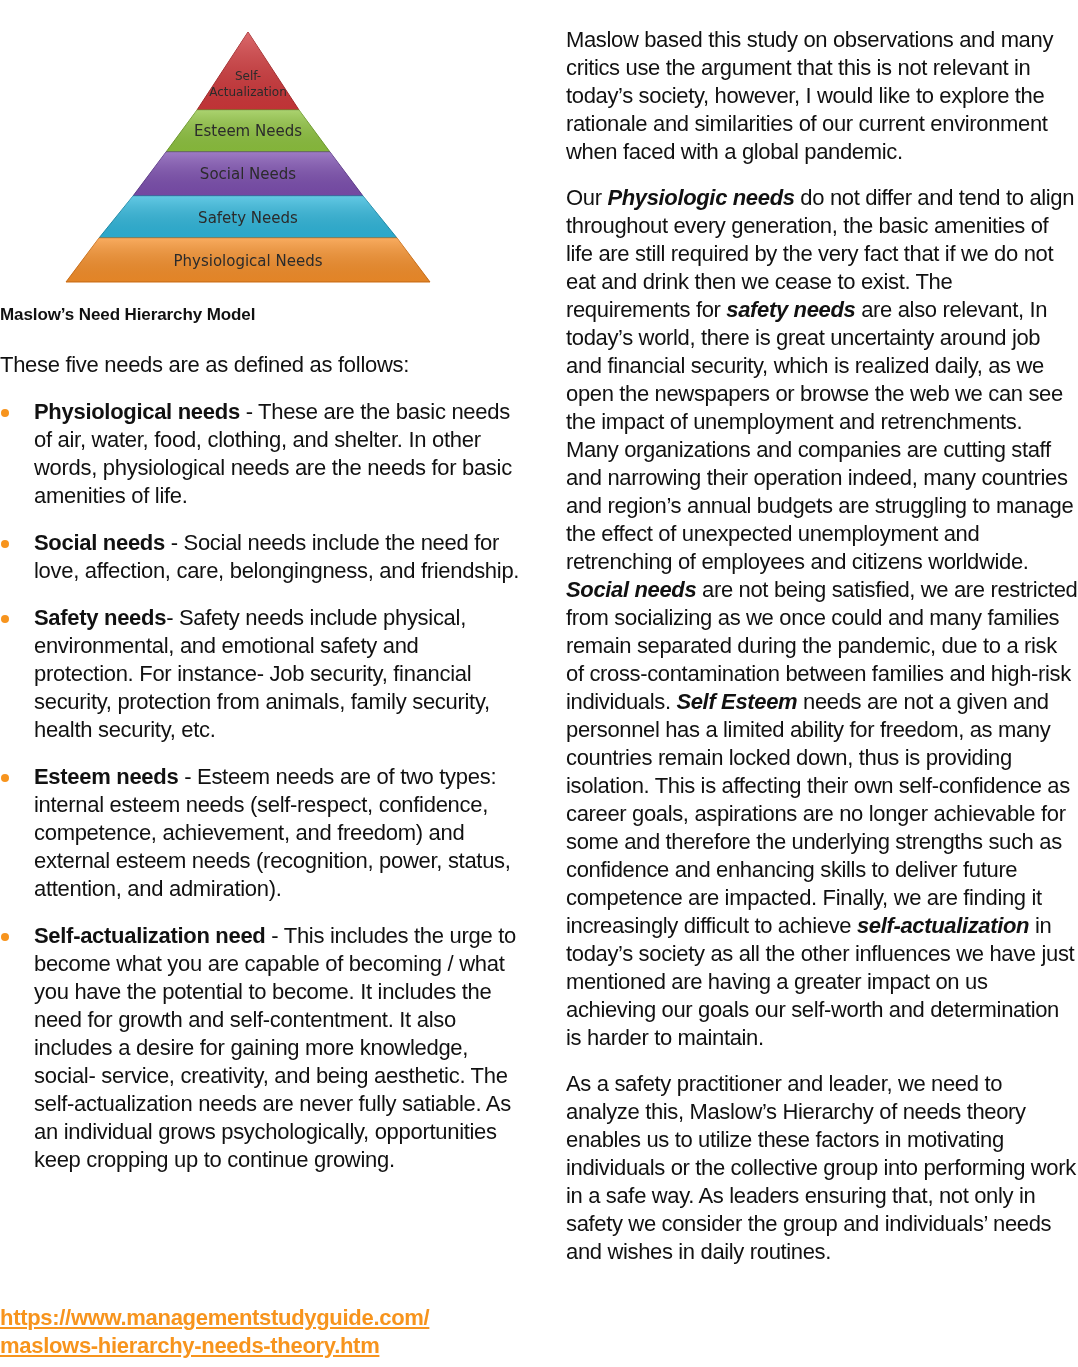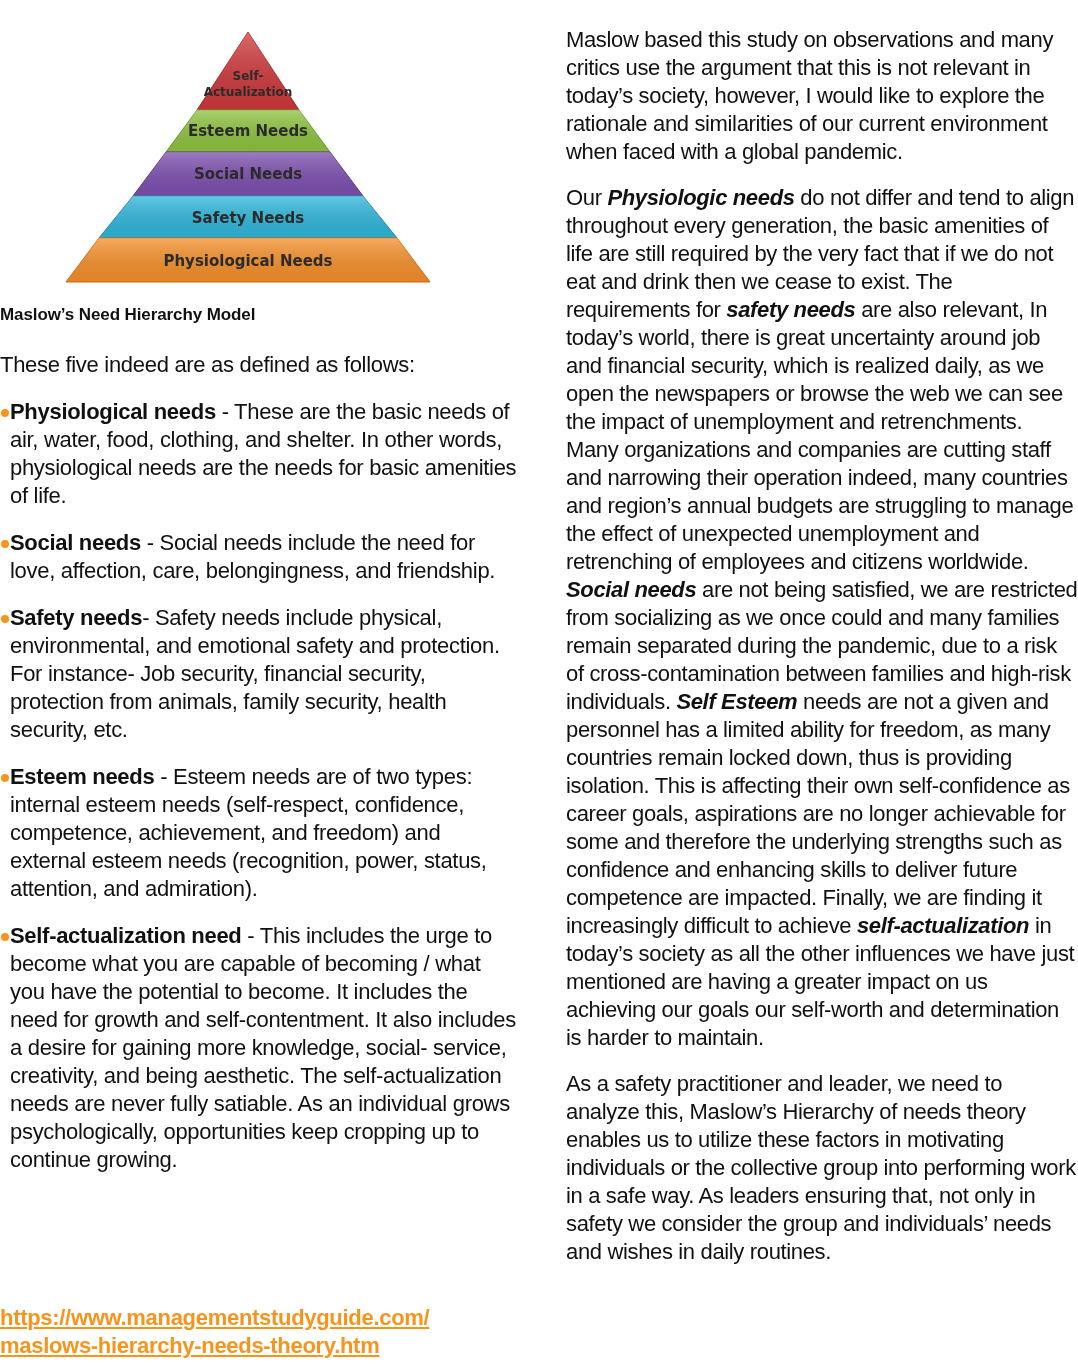--- a/index.html
+++ b/index.html
@@ -2,32 +2,32 @@
 <html><head>
   <meta charset="utf-8">
   <style>
     html, body { margin: 0; padding: 0; background: #ffffff; }
     body {
       width: 1078px; height: 1367px; position: relative; overflow: hidden;
       font-family: "Liberation Sans", sans-serif; color: #111111;
     }
     .col-left { position: absolute; left: 0; top: 0; width: 530px; }
     .col-right { position: absolute; left: 566px; top: 26px; width: 512px; }
-    .figure { position: absolute; left: 60px; top: 28px; width: 380px; height: 262px; font-weight: bold; }
+    .figure { position: absolute; left: 60px; top: 28px; width: 380px; height: 262px; }
     .figure svg { display: block; }
     .caption {
       position: absolute; left: 0; top: 305px; width: 496px; text-align: left;
       font-weight: bold; font-size: 17px; letter-spacing: -0.1px;
     }
     .intro {
       position: absolute; left: 0; top: 351px; font-size: 22px; letter-spacing: -0.3px;
       line-height: 28px; white-space: nowrap;
     }
     .bullets { position: absolute; left: 0; top: 398px; width: 520px; margin: 0; padding: 0; list-style: none; }
-    .bullet { position: relative; padding-left: 10px; font-size: 22px; line-height: 28px; letter-spacing: -0.3px; margin-bottom: 19px; }
+    .bullet { position: relative; padding-left: 34px; font-size: 22px; line-height: 28px; letter-spacing: -0.3px; margin-bottom: 19px; }
     .bullet .dot {
       position: absolute; left: 1px; top: 11px; width: 8px; height: 8px; border-radius: 50%;
       background: #f7941d;
     }
     .bullet b { font-weight: bold; }
     .link {
       position: absolute; left: 0; top: 1304px; font-size: 22px; line-height: 28px; font-weight: bold;
       color: #f7941d; text-decoration: underline; letter-spacing: -0.3px;
     }
     .para { font-size: 22px; line-height: 28px; letter-spacing: -0.35px; margin: 0 0 18px 0; }
@@ -65,21 +65,21 @@
       <text class="pyr-label" x="188" y="195" font-size="15" text-anchor="middle">Safety Needs</text>
 
       <polygon points="39,210 337,210 370,254 6,254" fill="#f7902a" stroke="#cf6f14" stroke-width="1"></polygon>
       <polygon points="39,210 337,210 370,254 6,254" fill="url(#gShade)"></polygon>
       <text class="pyr-label" x="188" y="238" font-size="15" text-anchor="middle">Physiological Needs</text>
     </svg>
   </div>
 
   <div class="caption">Maslow’s Need Hierarchy Model</div>
 
-  <div class="intro">These five indeed are as defined as follows:</div>
+  <div class="intro">These five needs are as defined as follows:</div>
 
   <ul class="bullets">
     <li class="bullet">
       <span class="dot"></span>
       <b>Physiological needs</b><span> - These are the basic needs of air, water, food, clothing, and shelter. In other words, physiological needs are the needs for basic amenities of life.</span>
     </li>
     <li class="bullet">
       <span class="dot"></span>
       <b>Social needs</b><span> - Social needs include the need for love, affection, care, belongingness, and friendship.</span>
     </li>

